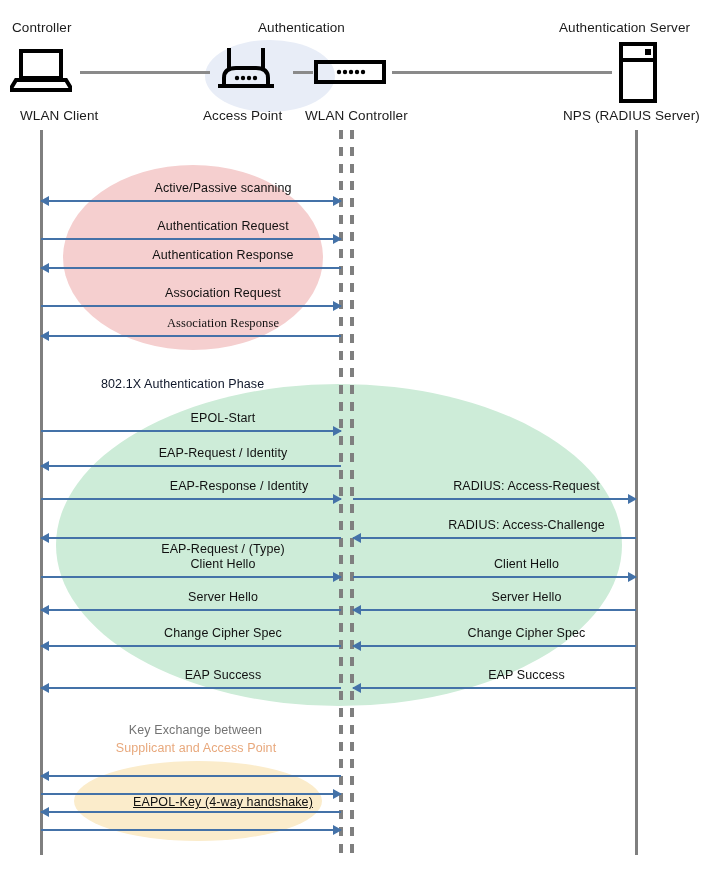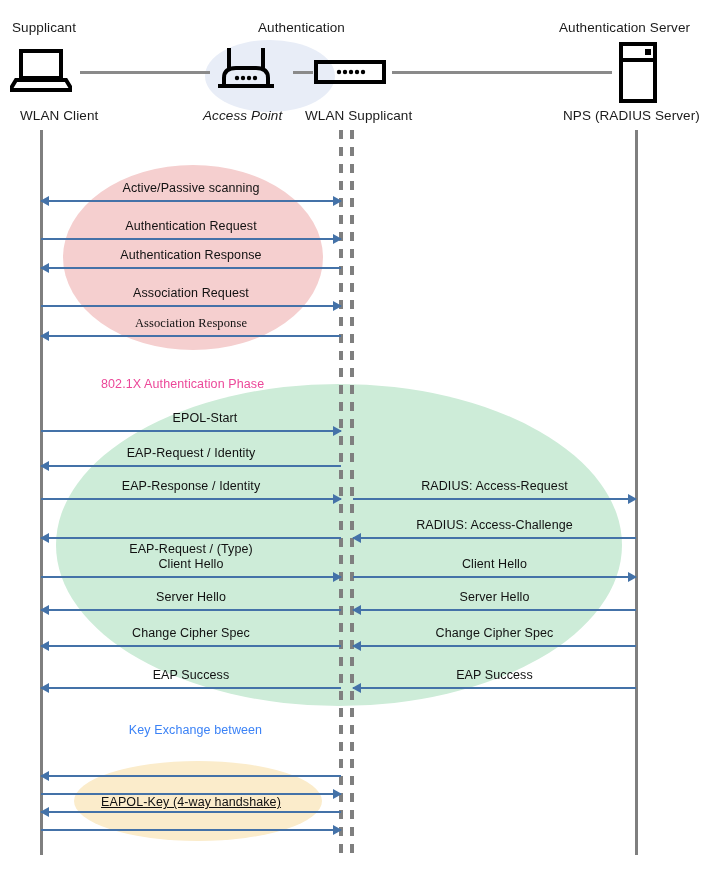--- a/index.html
+++ b/index.html
@@ -51,21 +51,21 @@
     border-left:9px solid #4472a8;
   }
   .arrow .head.left{
     left:-1px;border-top:5px solid transparent;border-bottom:5px solid transparent;
     border-right:9px solid #4472a8;
   }
 
   
   .msg-label{
     position:absolute;font-size:12.5px;color:#111;white-space:nowrap;
-    text-align:center;letter-spacing:.1px;
+    text-align:center;letter-spacing:.1px;padding-left:32px;
   }
   .phase-label{
     position:absolute;font-size:12.5px;white-space:nowrap;font-weight:400;
     letter-spacing:.1px;line-height:17px;text-align:center;
   }
 </style>
 </head>
 <body>
 
 <div id="stage">
@@ -160,27 +160,27 @@
       <div class="arrow" style="left: 41px; top: 811px; width: 300px;">
         <span class="head left"></span>
       </div>
       <div class="arrow" style="left: 41px; top: 829px; width: 300px;">
         <span class="head right"></span>
       </div>
     </div>
 
   <div class="layer-text">
 
-    <span class="actor-title" style="left:12px;top:20px;">Supplicant</span>
+    <span class="actor-title" style="left:12px;top:20px;">Controller</span>
     <span class="actor-title" style="left:258px;top:20px;">Authentication</span>
     <span class="actor-title" style="left:559px;top:20px;">Authentication Server</span>
 
     <span class="actor-sub" style="left:20px;top:108px;">WLAN Client</span>
-    <span class="actor-sub" style="left:203px;top:108px;font-style:italic;">Access Point</span>
-    <span class="actor-sub" style="left:305px;top:108px;">WLAN Supplicant</span>
+    <span class="actor-sub" style="left:203px;top:108px;">Access Point</span>
+    <span class="actor-sub" style="left:305px;top:108px;">WLAN Controller</span>
     <span class="actor-sub" style="left:563px;top:108px;">NPS (RADIUS Server)</span>
 
     <div class="icon-box" style="left:10px;top:48px;width:62px;height:44px;">
       <svg width="62" height="44" viewBox="0 0 62 44">
         <rect x="11" y="3" width="40" height="27" fill="none" stroke="#000" stroke-width="4"></rect>
         <path d="M6 32 L56 32 L62 42 L0 42 Z" fill="none" stroke="#000" stroke-width="4"></path>
       </svg>
     </div>
 
     <div class="icon-box" style="left:216px;top:46px;width:60px;height:48px;">
@@ -209,33 +209,34 @@
 
     <div class="icon-box" style="left:618px;top:42px;width:40px;height:62px;">
       <svg width="40" height="62" viewBox="0 0 40 62">
         <rect x="3" y="2" width="34" height="57" fill="none" stroke="#000" stroke-width="4"></rect>
         <line x1="3" y1="18" x2="37" y2="18" stroke="#000" stroke-width="4"></line>
         <rect x="27" y="7" width="6" height="6" fill="#000"></rect>
       </svg>
     </div>
 
 
-    <div class="phase-label" style="left:101px;top:376px;color:#ec4899;">802.1X Authentication Phase</div>
-
-    <div class="phase-label" style="left:103px;top:722px;width:185px;color:#3b82f6;">Key Exchange between</div>
+    <div class="phase-label" style="left:101px;top:376px;color:#0f172a;">802.1X Authentication Phase</div>
+
+    <div class="phase-label" style="left:103px;top:722px;width:185px;color:#737373;">Key Exchange between</div>
+    <div class="phase-label" style="left:97px;top:740px;width:198px;color:#e8a87c;">Supplicant and Access Point</div>
 
     <div id="label-layer">
         <div class="msg-label" style="left: 41px; top: 181px; width: 300px;">Active/Passive scanning</div>
         <div class="msg-label" style="left: 41px; top: 219px; width: 300px;">Authentication Request</div>
         <div class="msg-label" style="left: 41px; top: 248px; width: 300px;">Authentication Response</div>
         <div class="msg-label" style="left: 41px; top: 286px; width: 300px;">Association Request</div>
         <div class="msg-label" style="left: 41px; top: 316px; width: 300px; font-family: Liberation Serif, serif;">Association Response</div>
-        <div class="msg-label" style="left: 41px; top: 411px; width: 300px; margin-left: 14px;">EPOL-Start</div>
+        <div class="msg-label" style="left: 41px; top: 411px; width: 300px;">EPOL-Start</div>
         <div class="msg-label" style="left: 41px; top: 446px; width: 300px;">EAP-Request / Identity</div>
-        <div class="msg-label" style="left: 41px; top: 479px; width: 300px;">EAP-Response / Identity</div>
+        <div class="msg-label" style="left: 57px; top: 479px; width: 300px;">EAP-Response / Identity</div>
         <div class="msg-label" style="left: 344.5px; top: 479px; width: 300px;">RADIUS: Access-Request</div>
         <div class="msg-label" style="left: 41px; top: 518px; width: 300px; margin-top: 24px;">EAP-Request / (Type)</div>
         <div class="msg-label" style="left: 344.5px; top: 518px; width: 300px;">RADIUS: Access-Challenge</div>
         <div class="msg-label" style="left: 41px; top: 557px; width: 300px;">Client Hello</div>
         <div class="msg-label" style="left: 344.5px; top: 557px; width: 300px;">Client Hello</div>
         <div class="msg-label" style="left: 41px; top: 590px; width: 300px;">Server Hello</div>
         <div class="msg-label" style="left: 344.5px; top: 590px; width: 300px;">Server Hello</div>
         <div class="msg-label" style="left: 41px; top: 626px; width: 300px;">Change Cipher Spec</div>
         <div class="msg-label" style="left: 344.5px; top: 626px; width: 300px;">Change Cipher Spec</div>
         <div class="msg-label" style="left: 41px; top: 668px; width: 300px;">EAP Success</div>

